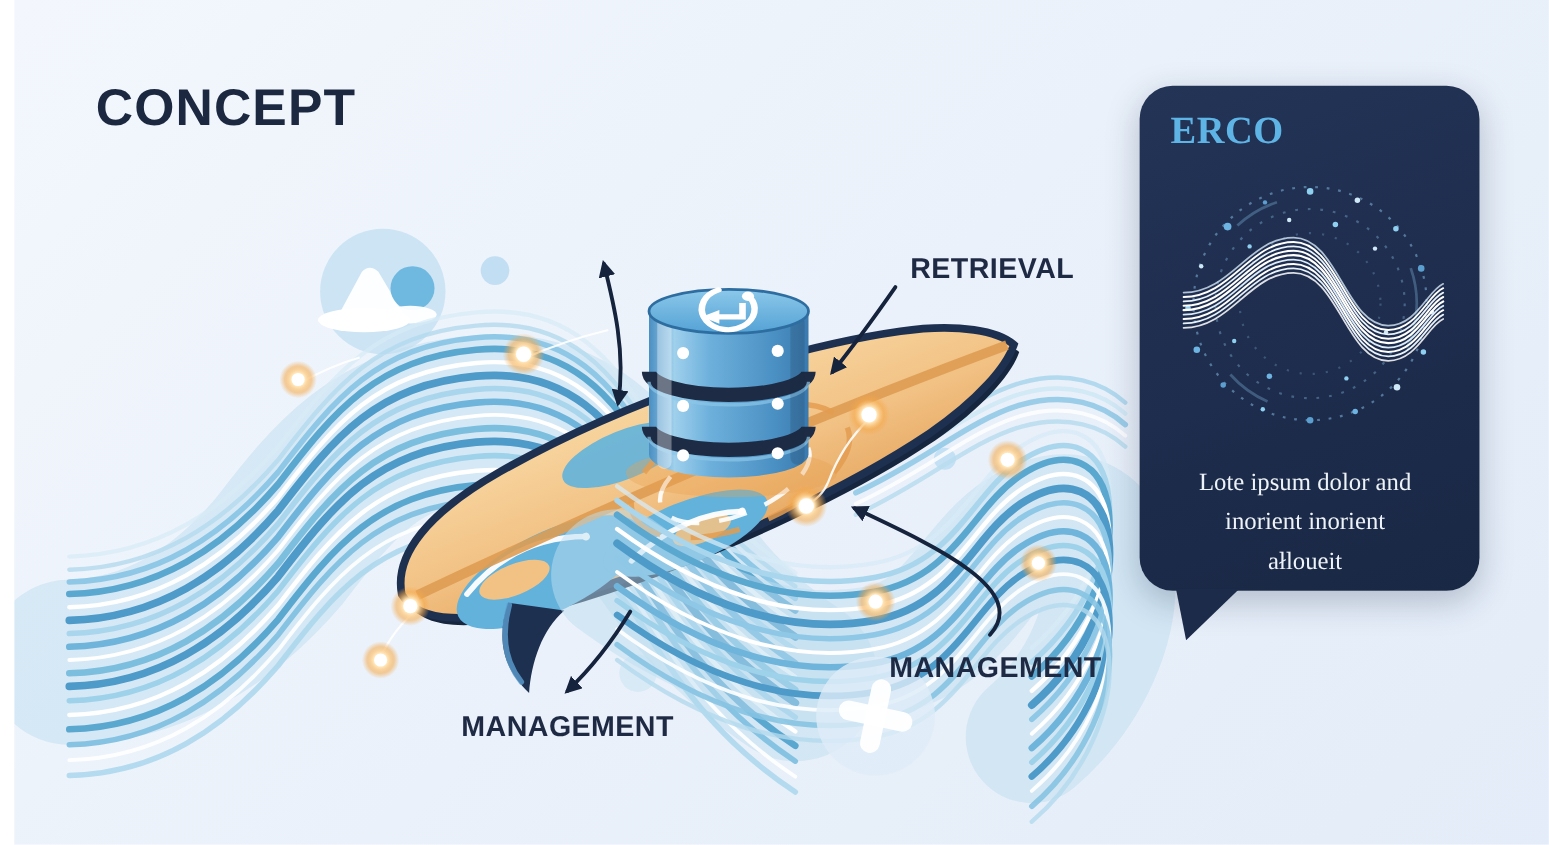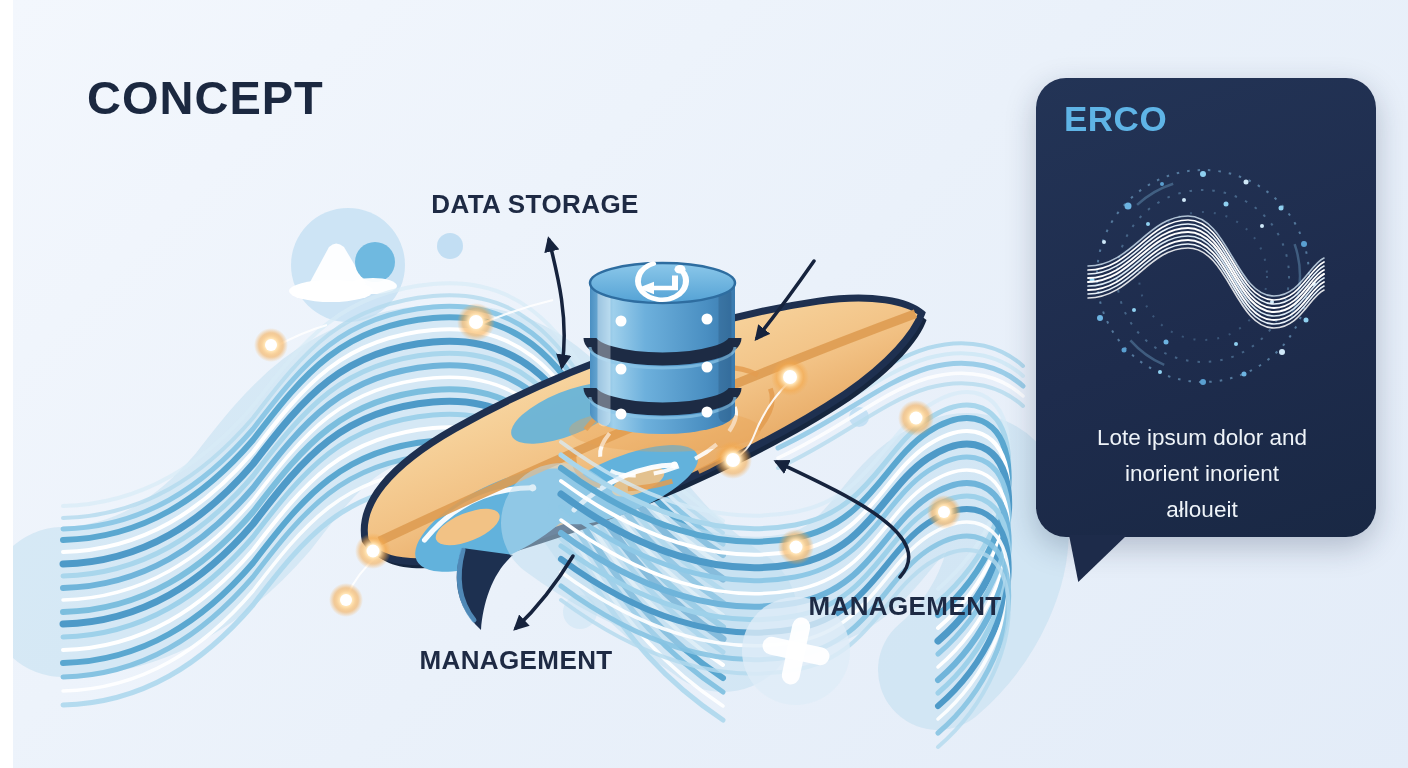--- a/index.html
+++ b/index.html
@@ -17,24 +17,25 @@
   }
   .diagram-label {
     position:absolute; transform:translateX(-50%);
     font-size:26px; font-weight:700; letter-spacing:.4px; color:#1e2a44; white-space:nowrap;
   }
   .lbl-storage   { left:522px; top:189px; }
   .lbl-retrieval { left:889px; top:229px; }
   .lbl-mg-right  { left:892px; top:591px; }
   .lbl-mg-bottom { left:503px; top:645px; }
   .panel {
-    position:absolute; left:1023px; top:78px; width:340px; height:459px;
+    position:absolute; left:1023px; top:78px; width:309px; height:459px;
     border-radius:30px; background:linear-gradient(160deg,#233456 0%,#1e2c4d 55%,#192844 100%);
     padding:18px 36px 0 28px;
     box-shadow:0 10px 30px rgba(25,40,70,.25);
+    font-family:Liberation Serif, serif;
   }
   .panel-title { font-size:35px; font-weight:700; color:#5fb4e6; line-height:46px; letter-spacing:.5px; }
   .panel-graphic { display:block; margin:18px auto 0 auto; width:253px; height:240px; }
   .panel-body { margin-top:20px; font-size:22.5px; line-height:36px; color:#eef3f8; font-weight:400;text-align:center; }
   .panel-tail {
     position:absolute; left:1056px; top:535px; width:58px; height:47px;
     background:#1d2b4a; clip-path:polygon(0 0,100% 0,16% 100%);
   }
 </style>
 </head>
@@ -241,21 +242,21 @@
 
     <g stroke="#16233d" stroke-width="3.5" fill="none" stroke-linecap="round">
       <path d="M536,240 C545,276 556,320 549,366" marker-start="url(#ah)" marker-end="url(#ah)"></path>
       <path d="M801,261 C778,294 760,318 744,338" marker-end="url(#ah)"></path>
       <path d="M887,577 C924,536 836,496 764,462" marker-end="url(#ah)"></path>
       <path d="M560,556 C543,584 522,610 503,628" marker-end="url(#ah)"></path>
     </g>
   </svg>
 
   <h1 class="page-title">CONCEPT</h1>
-  <div class="diagram-label lbl-storage">DATA STORAGE</div>
+  <div class="diagram-label lbl-retrieval">RETRIEVAL</div>
   <div class="diagram-label lbl-mg-right">MANAGEMENT</div>
   <div class="diagram-label lbl-mg-bottom">MANAGEMENT</div>
 
   <aside class="panel">
     <div class="panel-title">ERCO</div>
     <svg class="panel-graphic" viewBox="0 0 253 240">
       <defs>
         <path id="pw" fill="none" d="M12,122 C55,122 72,72 112,72 C152,72 160,152 198,152 C224,152 234,120 248,114"></path>
       </defs>
       <g fill="none" stroke="#7fb6dd">

